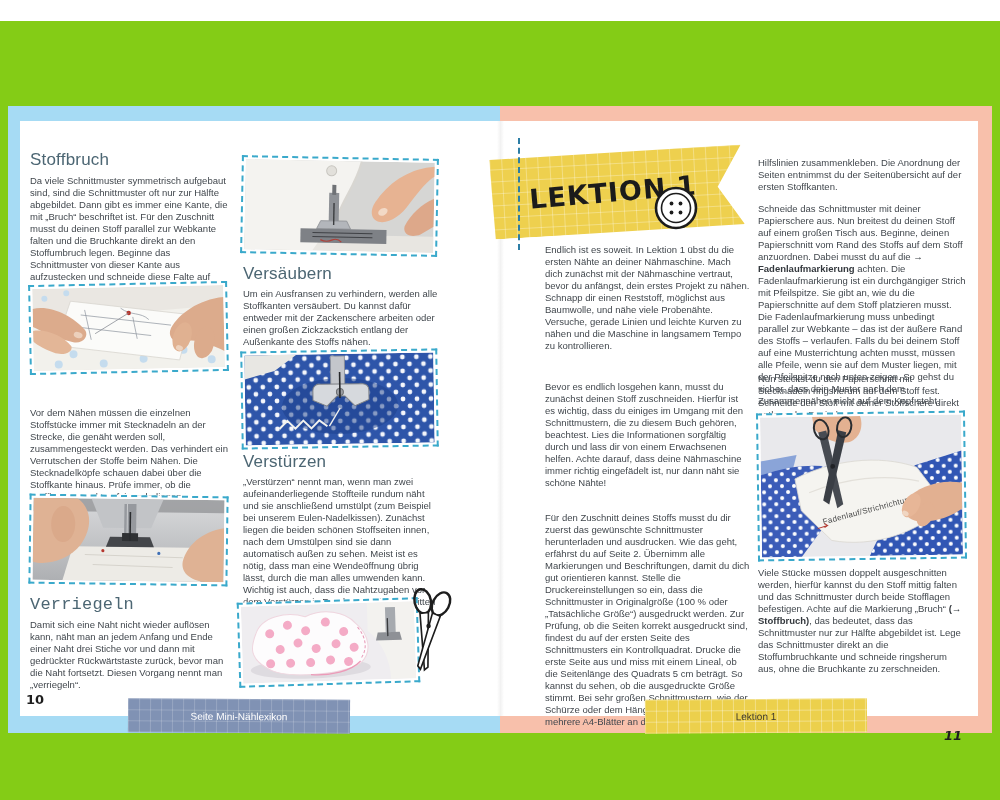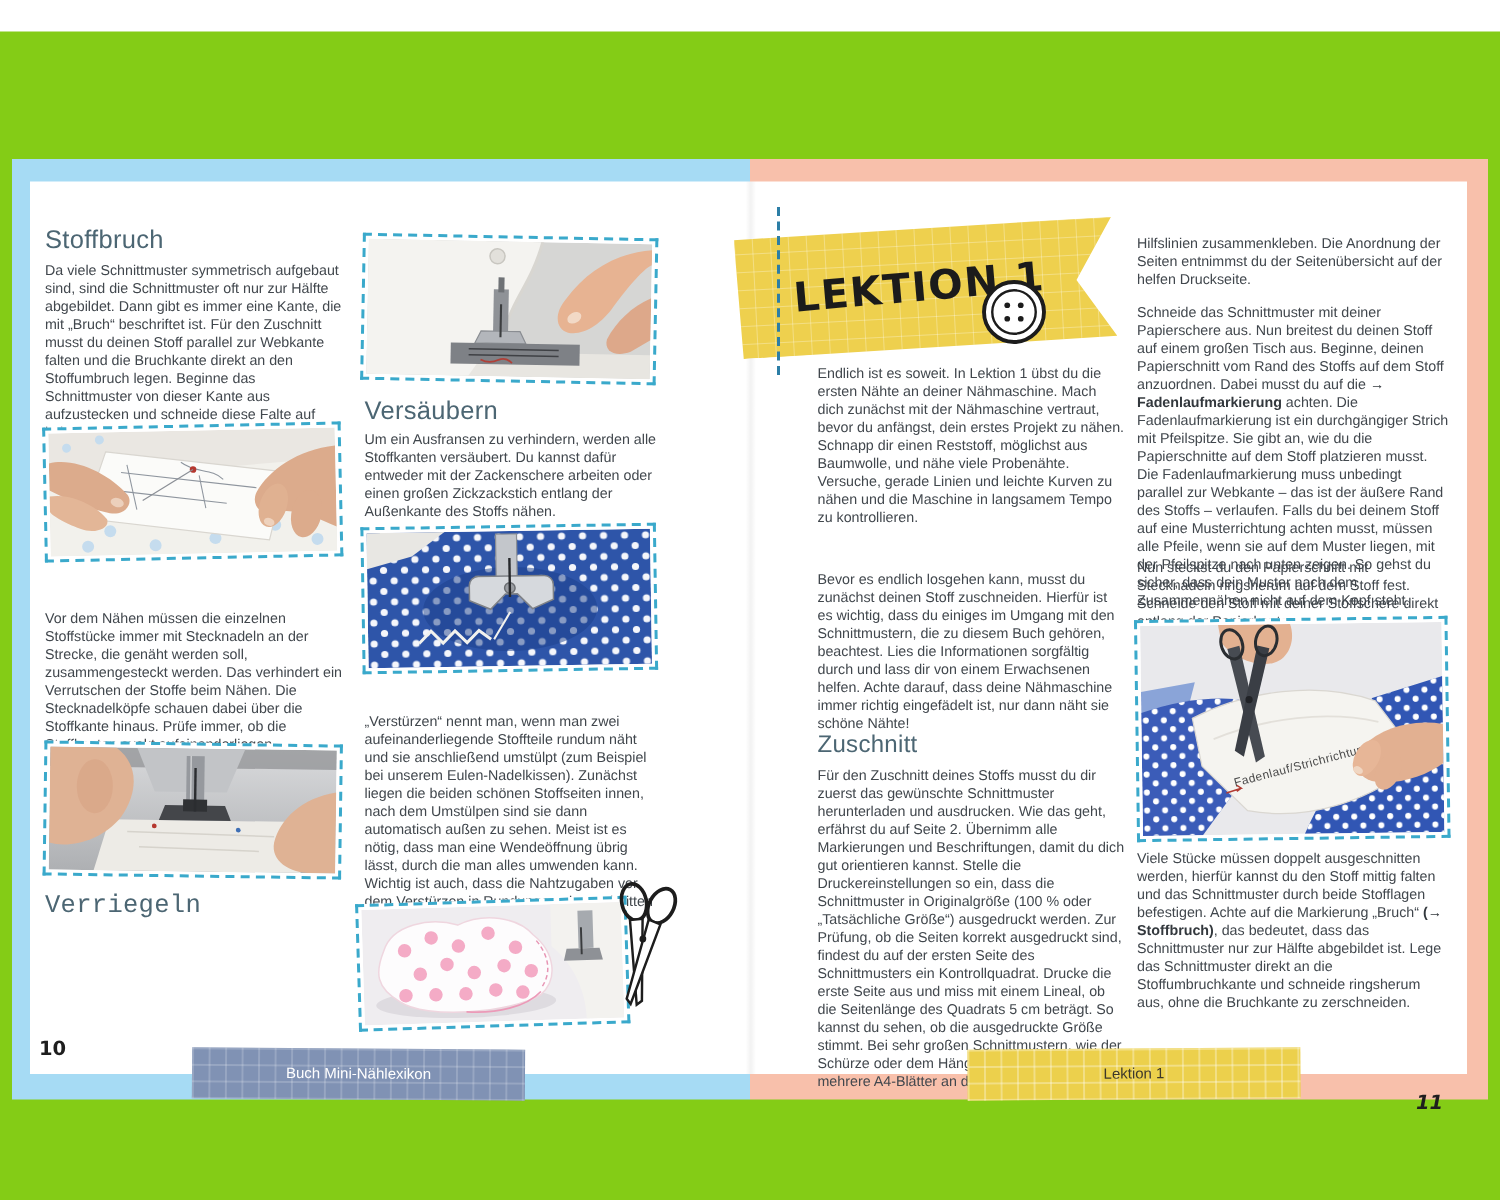--- a/index.html
+++ b/index.html
@@ -110,20 +110,21 @@
       <line x1="97" y1="13" x2="97" y2="42" stroke="#2b2d30" stroke-width="1.6"></line>
       <circle cx="70" cy="52" r="1.6" fill="#b5372f"></circle>
         <circle cx="126" cy="54" r="1.6" fill="#3f6fb5"></circle>
       <path d="M0,0 L44,0 C58,10 60,28 48,46 C36,62 14,68 0,64 Z" fill="#dfb294"></path>
       <ellipse cx="30" cy="26" rx="12" ry="18" fill="#d49e7e" opacity="0.45"></ellipse>
       <path d="M191,28 C168,32 154,46 150,62 C148,74 160,82 176,82 L191,82 Z" fill="#dfb294"></path>
     </svg>
   </div>
 
   <div class="abs h h17" style="left:30px;top:574px;width:200px;font-family:Liberation Mono, monospace;">Verriegeln</div>
+  <div class="abs p" style="left:30px;top:598px;width:201px;">Damit sich eine Naht nicht wieder auflösen kann, näht man an jedem Anfang und Ende einer Naht drei Stiche vor und dann mit gedrückter Rückwärtstaste zurück, bevor man die Naht fortsetzt. Diesen Vorgang nennt man „verriegeln“.</div>
 
   <div class="abs photo" style="left:241px;top:136px;width:197px;height:98px;transform:rotate(1.1deg);">
     <svg viewBox="0 0 189 90" preserveAspectRatio="none">
       <rect width="189" height="90" fill="#d6d6d4"></rect>
       <rect y="74" width="189" height="16" fill="#e8e6e1"></rect>
       <path d="M0,0 L116,0 C110,24 98,38 94,52 L68,90 L0,90 Z" fill="#f4f3f0"></path>
       <path d="M116,0 C110,24 98,38 94,52" stroke="#d8d6d1" stroke-width="2" fill="none"></path>
       <circle cx="86" cy="10" r="5" fill="#e2e0db" stroke="#c8c6c0"></circle>
       <rect x="84" y="32" width="10" height="28" fill="#8f9297"></rect>
       <rect x="87" y="24" width="4" height="10" fill="#6f7276"></rect>
@@ -155,20 +156,21 @@
       <path d="M0,0 L52,0 L30,16 L0,24 Z" fill="#e8e7e3"></path>
       <rect x="86" y="2" width="14" height="30" fill="#c3c6cb" stroke="#8c8f94" stroke-width="0.8"></rect>
       <path d="M72,30 h46 a6,6 0 0 1 6,6 v10 l-14,6 -10,-10 h-8 l-10,10 -14,-6 v-10 a6,6 0 0 1 6,-6 z" fill="#d6d9dd" stroke="#7e8186" stroke-width="1"></path>
       <circle cx="95" cy="38" r="3.5" fill="#9a9da2" stroke="#6b6e72"></circle>
       <line x1="95" y1="18" x2="95" y2="44" stroke="#26282b" stroke-width="1.6"></line>
       <polyline points="34,74 42,66 50,74 58,66 66,74 74,66 82,72" stroke="#f2f2ee" stroke-width="2" fill="none"></polyline>
       <path d="M95,54 L84,72" stroke="#f2f2ee" stroke-width="1.4" fill="none"></path>
     </svg>
   </div>
 
+  <div class="abs h h17" style="left:243px;top:431px;width:200px;">Verstürzen</div>
   <div class="abs p" style="left:243px;top:455px;width:199px;">„Verstürzen“ nennt man, wenn man zwei aufeinanderliegende Stoffteile rundum näht und sie anschließend umstülpt (zum Beispiel bei unserem Eulen-Nadelkissen). Zunächst liegen die beiden schönen Stoffseiten innen, nach dem Umstülpen sind sie dann automatisch außen zu sehen. Meist ist es nötig, dass man eine Wendeöffnung übrig lässt, durch die man alles umwenden kann. Wichtig ist auch, dass die Nahtzugaben vor dem Verstürzen in Rundungen eingeschnitten und in Ecken zurückgeschnitten werden.</div>
 
   <div class="abs photo" style="left:238px;top:579px;width:181px;height:85px;transform:rotate(-1.8deg);">
     <svg viewBox="0 0 173 77" preserveAspectRatio="none">
       <defs>
           <clipPath id="owlclip">
         <path d="M14,28 C20,10 46,6 64,12 C82,4 104,8 114,20 C128,32 130,50 118,60 C98,72 40,74 24,62 C8,52 8,42 14,28 Z"></path>
       </clipPath>
         </defs>
       <rect width="173" height="77" fill="#efedf0"></rect>
@@ -225,24 +227,23 @@
         <circle cx="27.5" cy="18.5" r="1.9" fill="#1c1c1c"></circle>
       <circle cx="18.5" cy="27.5" r="1.9" fill="#1c1c1c"></circle>
         <circle cx="27.5" cy="27.5" r="1.9" fill="#1c1c1c"></circle>
     </svg>
   </div>
 
   <div class="abs p" style="left:545px;top:223px;width:205px;">Endlich ist es soweit. In Lektion 1 übst du die ersten Nähte an deiner Nähmaschine. Mach dich zunächst mit der Nähmaschine vertraut, bevor du anfängst, dein erstes Projekt zu nähen. Schnapp dir einen Reststoff, möglichst aus Baumwolle, und nähe viele Probenähte. Versuche, gerade Linien und leichte Kurven zu nähen und die Maschine in langsamem Tempo zu kontrollieren.</div>
 
   <div class="abs p" style="left:545px;top:360px;width:205px;">Bevor es endlich losgehen kann, musst du zunächst deinen Stoff zuschneiden. Hierfür ist es wichtig, dass du einiges im Umgang mit den Schnittmustern, die zu diesem Buch gehören, beachtest. Lies die Informationen sorgfältig durch und lass dir von einem Erwachsenen helfen. Achte darauf, dass deine Nähmaschine immer richtig eingefädelt ist, nur dann näht sie schöne Nähte!</div>
 
-  <div class="abs h h16" style="left:545px;top:467px;width:200px;">Zuschnitt</div>
   <div class="abs p" style="left:545px;top:491px;width:205px;">Für den Zuschnitt deines Stoffs musst du dir zuerst das gewünschte Schnittmuster herunterladen und ausdrucken. Wie das geht, erfährst du auf Seite 2. Übernimm alle Markierungen und Beschriftungen, damit du dich gut orientieren kannst. Stelle die Druckereinstellungen so ein, dass die Schnittmuster in Originalgröße (100 % oder „Tatsächliche Größe“) ausgedruckt werden. Zur Prüfung, ob die Seiten korrekt ausgedruckt sind, findest du auf der ersten Seite des Schnittmusters ein Kontrollquadrat. Drucke die erste Seite aus und miss mit einem Lineal, ob die Seitenlänge des Quadrats 5 cm beträgt. So kannst du sehen, ob die ausgedruckte Größe stimmt. Bei sehr großen Schnittmustern, wie der Schürze oder dem Hängerchen, musst du mehrere A4-Blätter an den</div>
 
-  <div class="abs p" style="left:758px;top:136px;width:208px;">Hilfslinien zusammenkleben. Die Anordnung der Seiten entnimmst du der Seitenübersicht auf der helfen Druckseite.</div>
+  <div class="abs p" style="left:758px;top:136px;width:208px;">Hilfslinien zusammenkleben. Die Anordnung der Seiten entnimmst du der Seitenübersicht auf der ersten Stoffkanten.</div>
   <div class="abs p" style="left:758px;top:182px;width:208px;"><span>Schneide das Schnittmuster mit deiner Papierschere aus. Nun breitest du deinen Stoff auf einem großen Tisch aus. Beginne, deinen Papierschnitt vom Rand des Stoffs auf dem Stoff anzuordnen. Dabei musst du auf die </span><span class="b">→ Fadenlaufmarkierung</span><span> achten. Die Fadenlaufmarkierung ist ein durchgängiger Strich mit Pfeilspitze. Sie gibt an, wie du die Papierschnitte auf dem Stoff platzieren musst. Die Fadenlaufmarkierung muss unbedingt parallel zur Webkante – das ist der äußere Rand des Stoffs – verlaufen. Falls du bei deinem Stoff auf eine Musterrichtung achten musst, müssen alle Pfeile, wenn sie auf dem Muster liegen, mit der Pfeilspitze nach unten zeigen. So gehst du sicher, dass dein Muster nach dem Zusammennähen nicht auf dem Kopf steht.</span></div>
   <div class="abs p" style="left:758px;top:352px;width:208px;">Nun steckst du den Papierschnitt mit Stecknadeln ringsherum auf dem Stoff fest. Schneide den Stoff mit deiner Stoffschere direkt entlang der Papierkante aus.</div>
 
   <div class="abs photo" style="left:757px;top:391px;width:209px;height:148px;transform:rotate(-0.8deg);">
     <svg viewBox="0 0 201 140" preserveAspectRatio="none">
       <defs>
           <pattern id="pd2" width="12" height="12" patternUnits="userSpaceOnUse">
         <circle cx="3" cy="3" r="2" fill="#ffffff"></circle>
             <circle cx="9" cy="9" r="2" fill="#ffffff"></circle>
       </pattern>
@@ -272,19 +273,19 @@
       <ellipse cx="144" cy="98" rx="3.4" ry="2.4" fill="#f0d6c2" transform="rotate(28 144 98)"></ellipse>
     </svg>
   </div>
 
   <div class="abs p" style="left:758px;top:546px;width:208px;"><span>Viele Stücke müssen doppelt ausgeschnitten werden, hierfür kannst du den Stoff mittig falten und das Schnittmuster durch beide Stofflagen befestigen. Achte auf die Markierung „Bruch“ </span><span class="b">(→ Stoffbruch)</span><span>, das bedeutet, dass das Schnittmuster nur zur Hälfte abgebildet ist. Lege das Schnittmuster direkt an die Stoffumbruchkante und schneide ringsherum aus, ohne die Bruchkante zu zerschneiden.</span></div>
 
   <div class="abs pagenum" style="left:26px;top:671px;text-align:center;">10</div>
   <div class="abs pagenum" style="left:944px;top:707px;font-style:italic;">11</div>
 
   <div class="abs tab tab-slate" style="left:128px;top:678px;width:222px;height:34px;">
-    <span>Buch Mini-Nählexikon</span>
+    <span>Seite Mini-Nählexikon</span>
   </div>
   <div class="abs tab tab-yellow" style="left:645px;top:678px;width:222px;height:34px;">
     <span>Lektion 1</span>
   </div>
 
 </div>
 
 </body></html>

